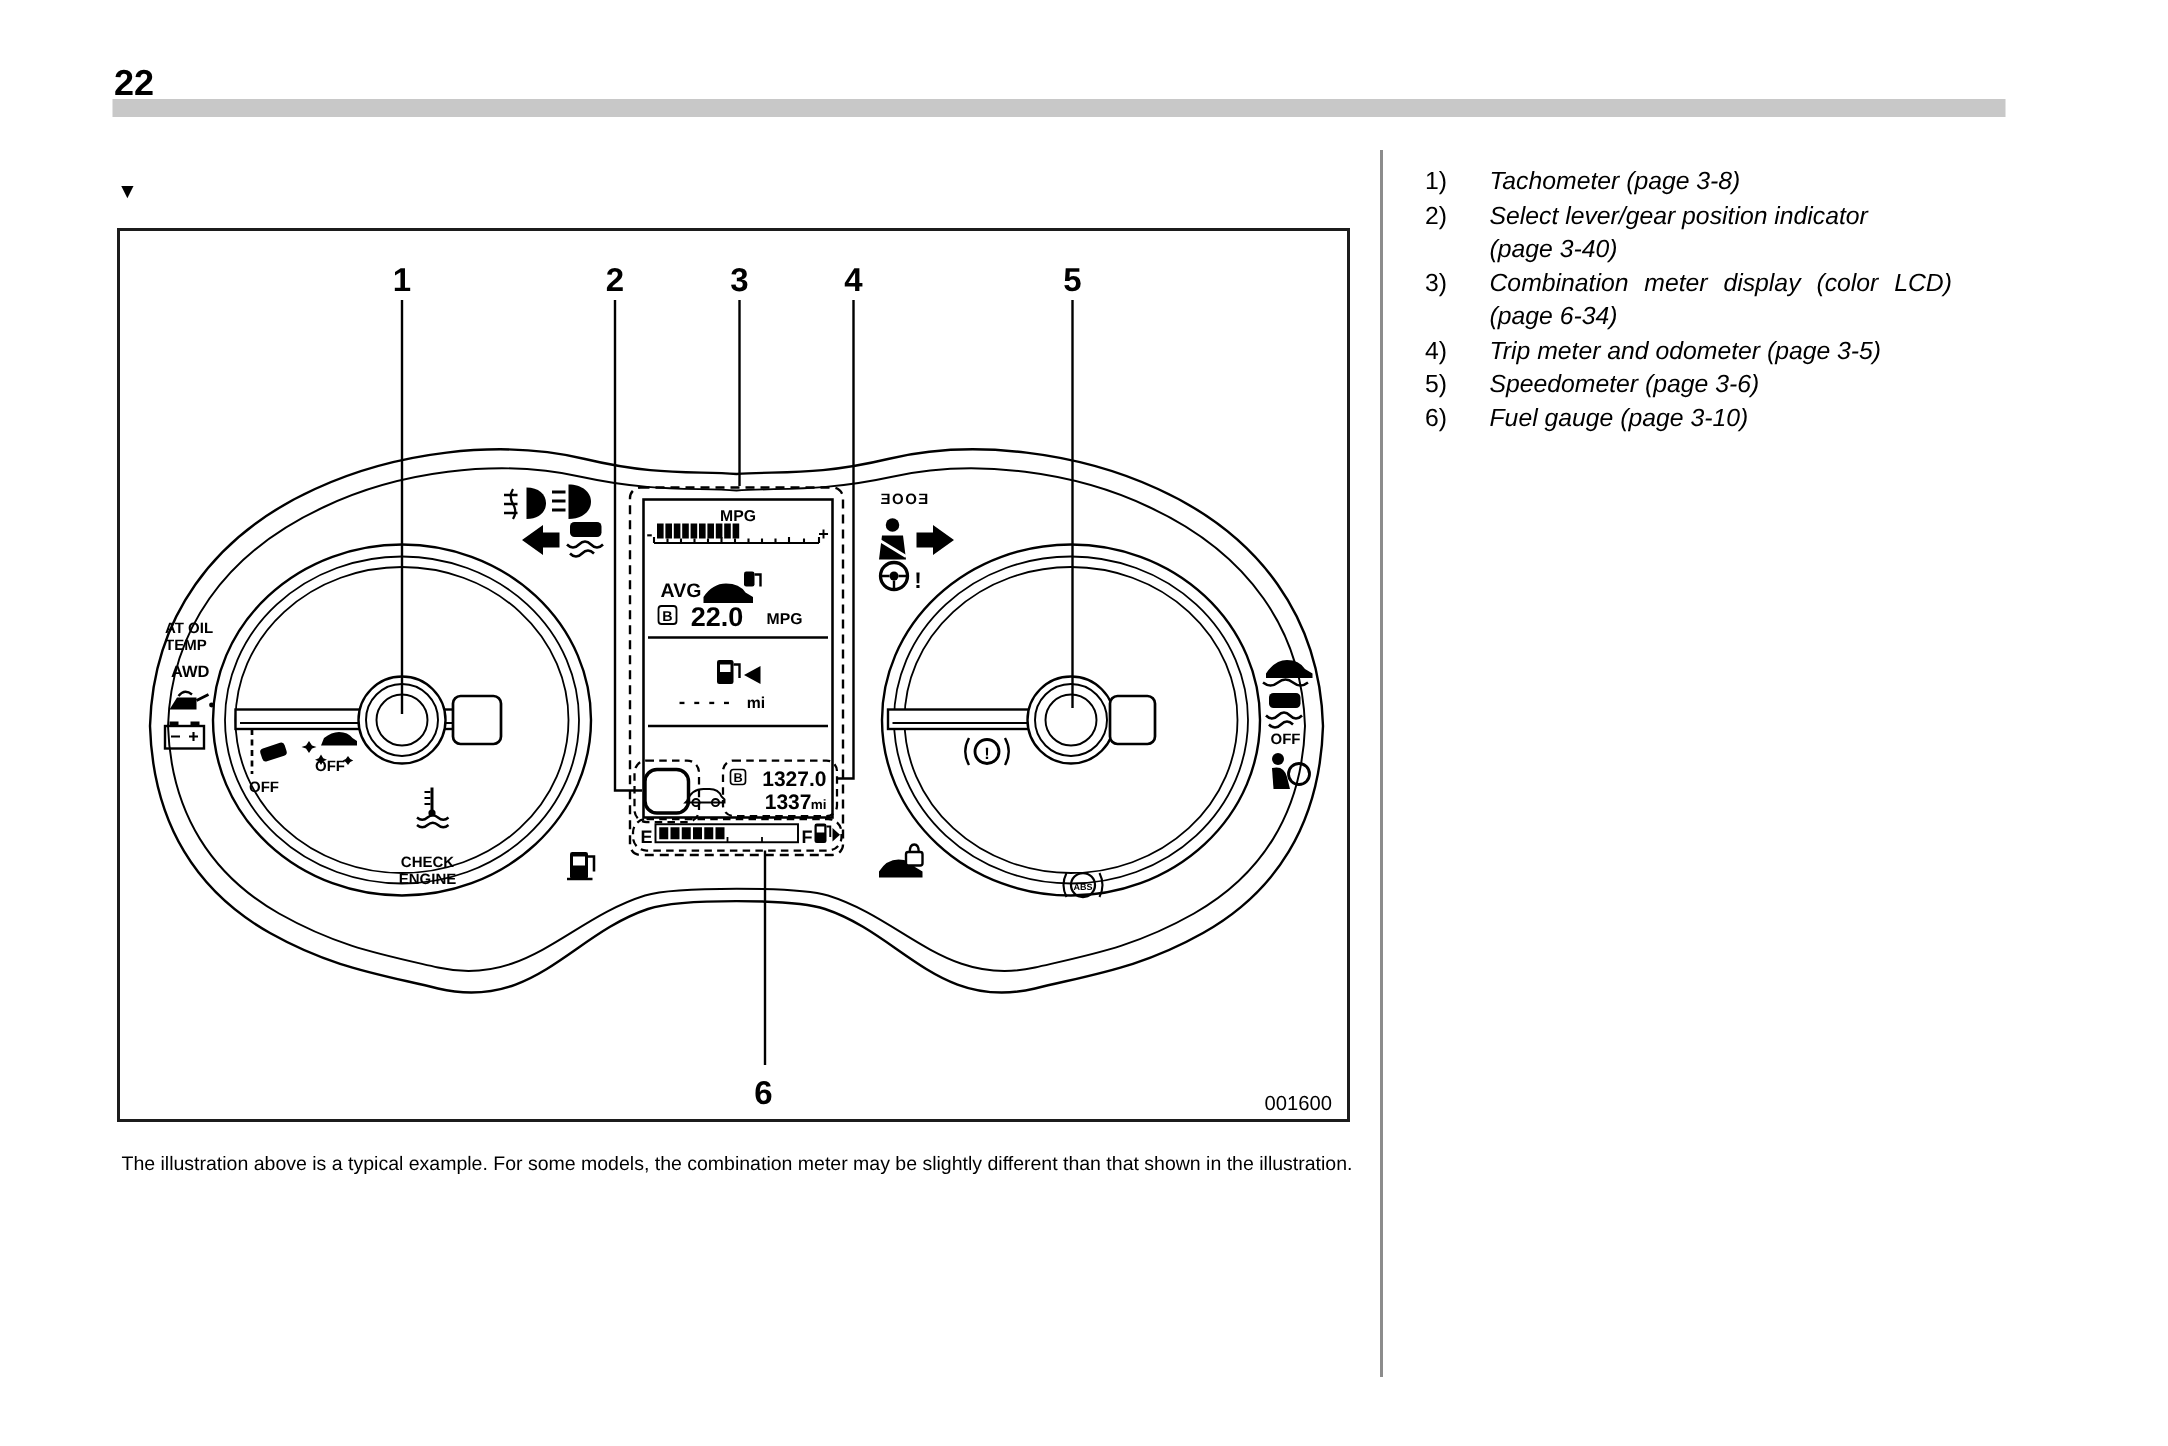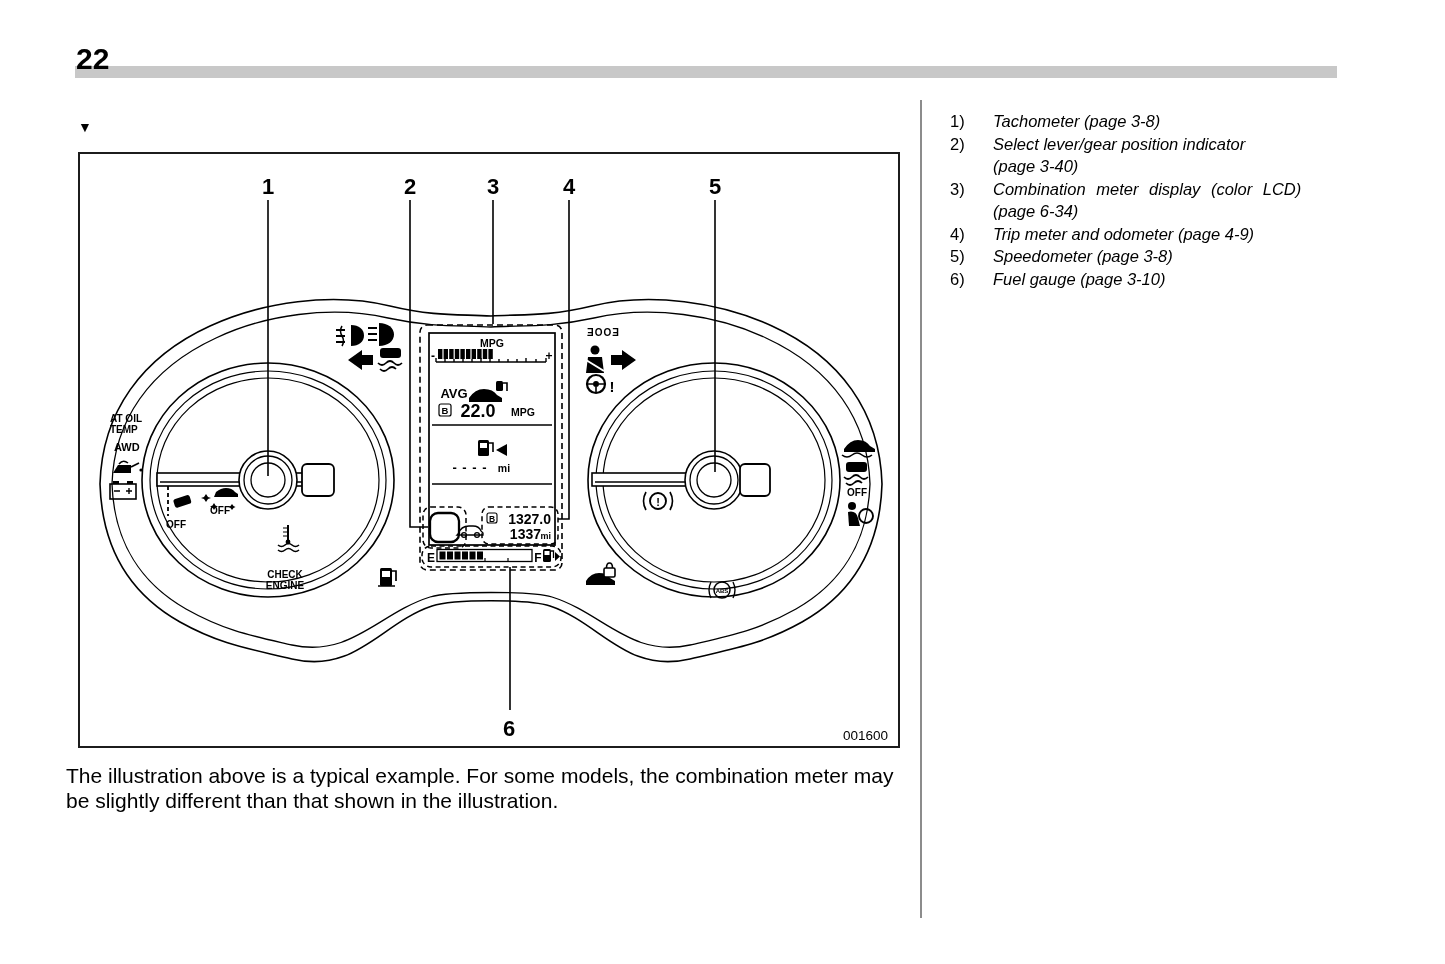--- a/index.html
+++ b/index.html
@@ -1,30 +1,30 @@
 <!DOCTYPE html>
 <html><head>
 <meta charset="utf-8">
 <style>
   html,body{margin:0;padding:0;background:#fff;}
   .page{position:relative;width:1445px;height:964px;background:#ffffff;
         font-family:"Liberation Sans", sans-serif;color:#000;overflow:hidden;}
   
-  .page-num{position:absolute;left:76px;top:42px;font-size:30px;font-weight:bold;z-index:2;}
+  .page-num{position:absolute;left:76px;top:42px;font-size:24px;font-weight:bold;z-index:2;}
   .head-bar{position:absolute;left:75px;top:66px;width:1262px;height:12px;background:#c8c8c8;z-index:1;}
   
   .sec-head{position:absolute;left:78px;top:119px;display:flex;align-items:center;gap:21px;
             font-size:17.5px;font-weight:bold;}
   .sec-head .tri{font-size:14px;}
   
   .fig-frame{position:absolute;left:78px;top:152px;width:822px;height:596px;
              border:2px solid #1c1c1c;box-sizing:border-box;background:#fff;}
   .fig-frame svg{display:block;}
   
-  .caption{position:absolute;left:66px;top:764px;width:838px;font-size:21px;line-height:24.5px;}
+  .caption{position:absolute;left:81px;top:764px;width:838px;font-size:13px;line-height:24.5px;}
   
   .divider{position:absolute;left:920px;top:100px;width:2px;height:818px;background:#8c8c8c;}
   .legend{position:absolute;left:950px;top:110px;width:478px;font-size:16.5px;line-height:22.5px;}
   .legend-row{display:flex;}
   .legend-num{width:43px;flex:0 0 43px;}
   .legend-text{flex:1;font-style:italic;}
   .justify-wide{word-spacing:6px;margin-top:16px;}
   
   svg text{font-family:"Liberation Sans", sans-serif;fill:#000;}
   .ink{stroke:#000;fill:none;}
@@ -339,25 +339,25 @@
     </div>
     <div class="legend-row">
       <span class="legend-num">3)</span>
       <span class="legend-text">
         <span class="justify-wide">Combination meter display (color LCD)</span><br>
         <span>(page 6-34)</span>
       </span>
     </div>
     <div class="legend-row">
       <span class="legend-num">4)</span>
-      <span class="legend-text">Trip meter and odometer (page 4-9)</span>
+      <span class="legend-text">Trip meter and odometer (page 3-5)</span>
     </div>
     <div class="legend-row">
       <span class="legend-num">5)</span>
-      <span class="legend-text">Speedometer (page 3-8)</span>
+      <span class="legend-text">Speedometer (page 3-6)</span>
     </div>
     <div class="legend-row">
       <span class="legend-num">6)</span>
       <span class="legend-text">Fuel gauge (page 3-10)</span>
     </div>
   </div>
 
 </div>
 
 </body></html>

